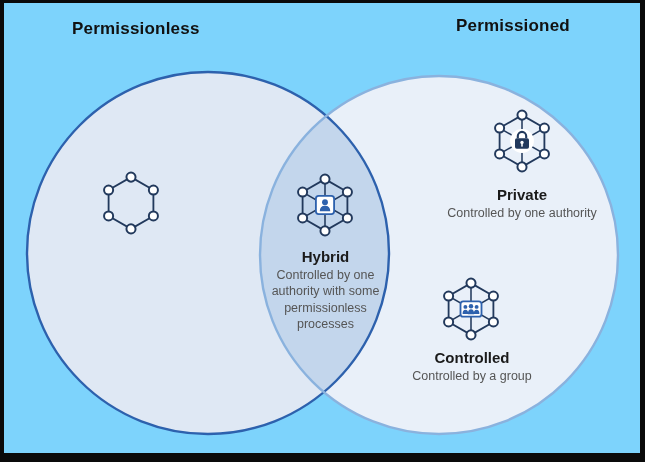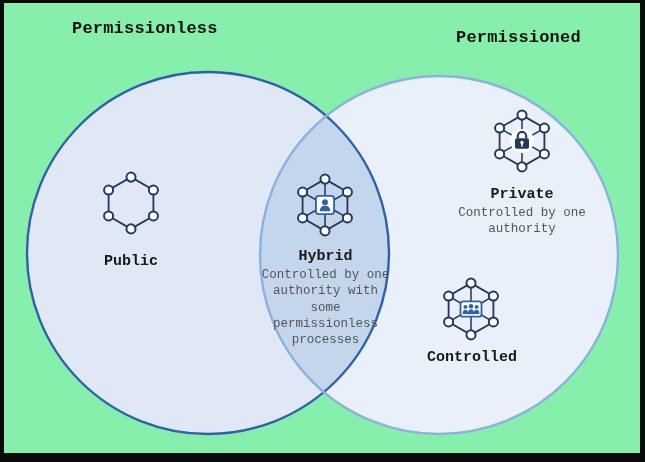--- a/index.html
+++ b/index.html
@@ -1,37 +1,37 @@
 <!DOCTYPE html>
 <html><head>
 <meta charset="utf-8">
 <style>
   html,body{margin:0;padding:0;background:#fff;}
   #frame{
     position:relative;
     width:645px;height:462px;
     box-sizing:border-box;
-    background:#86efac;
+    background:#7dd3fc;
     border-style:solid;
     border-color:#0a0a0a;
     border-width:3px 5px 9px 4px;
     overflow:hidden;
-    font-family:Liberation Mono, monospace;
+    font-family:Liberation Sans, sans-serif;
   }
   .venn-svg{position:absolute;left:0;top:0;}
   .title{
     position:absolute;
     font-size:17px;
     font-weight:bold;
     color:#111111;
     letter-spacing:.2px;
     white-space:nowrap;
   }
   #title-left{left:68px;top:16px;}
-  #title-right{left:452px;top:25px;text-align:right;}
+  #title-right{left:452px;top:13px;text-align:right;}
   .region{
     position:absolute;
     text-align:center;
   }
   .region .label{
     font-size:15px;
     font-weight:bold;
     color:#1a1a1a;
     margin-bottom:2px;
   }
@@ -172,30 +172,30 @@
         <path d="M-12,7 Q-12,1 -8,1 Q-4,1 -4,7 Z"></path>
         <circle cx="0" cy="-4" r="3.2"></circle>
         <path d="M-4.5,7.5 Q-4.5,0.5 0,0.5 Q4.5,0.5 4.5,7.5 Z"></path>
         <circle cx="8" cy="-3" r="2.8"></circle>
         <path d="M4,7 Q4,1 8,1 Q12,1 12,7 Z"></path>
       </g>
     </svg>
   </span>
 
   <div class="region" id="region-public">
-    <div class="label">Public</div>
   </div>
 
   <div class="region" id="region-hybrid">
     <div class="label">Hybrid</div>
     <div class="desc">Controlled by one authority with some permissionless processes</div>
   </div>
 
   <div class="region" id="region-private">
     <div class="label">Private</div>
     <div class="desc">Controlled by one authority</div>
   </div>
 
   <div class="region" id="region-consortium">
     <div class="label">Controlled</div>
+    <div class="desc">Controlled by a group</div>
   </div>
 
 </div>
 
 </body></html>

